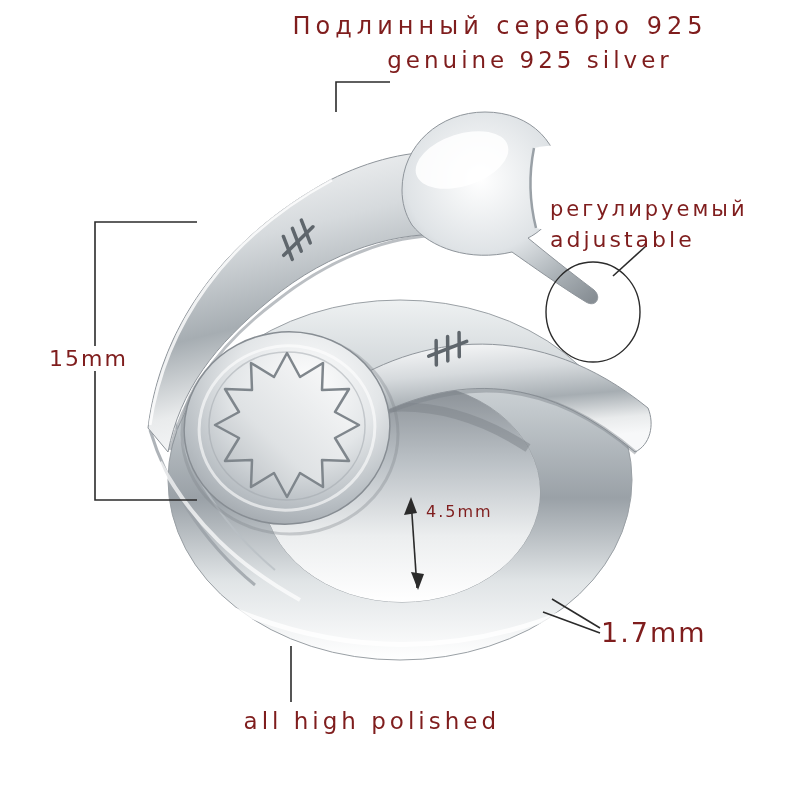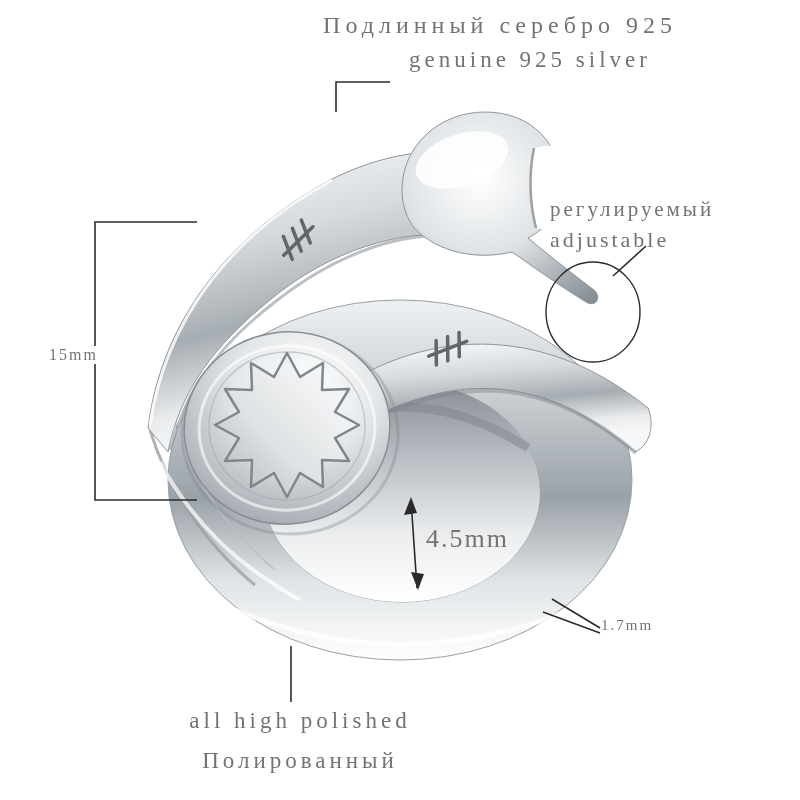--- a/index.html
+++ b/index.html
@@ -2,29 +2,29 @@
 <html><head>
 <meta charset="utf-8">
 <style>
   html,body { margin:0; padding:0; background:#ffffff; }
   .stage {
     position:relative; width:800px; height:800px; background:#ffffff;
     font-family:"DejaVu Sans","Liberation Sans",sans-serif; color:#151515;
     overflow:hidden;
   }
   .art { position:absolute; left:0; top:0; }
-  .lbl { position:absolute; white-space:nowrap; color:#737373;font-family:Liberation Serif, serif; }
+  .lbl { position:absolute; white-space:nowrap; color:#7f1d1d; }
   .lbl-ru-top   { top:12px;  left:200px; width:600px; text-align:center; font-size:24px; letter-spacing:5px; }
   .lbl-en-top   { top:47px;  left:250px; width:560px; text-align:center; font-size:23px; letter-spacing:4px; }
   .lbl-adj-ru   { top:197px; left:550px; width:240px;  font-size:21px; letter-spacing:3px; }
   .lbl-adj-en   { top:227px; left:550px; width:240px; text-align:left;  font-size:22px; letter-spacing:3px; }
-  .lbl-15       { top:346px; left:46px;  font-size:16px; letter-spacing:2px; background:#ffffff; padding:0 3px; }
-  .lbl-45       { top:502px; left:426px; font-size:26px; letter-spacing:2px;margin-top:22px; }
-  .lbl-17       { top:617px; left:601px; font-size:15px; letter-spacing:2px; }
-  .lbl-pol-en   { top:708px; left:100px; width:400px; text-align:center; font-size:23px; letter-spacing:4px; }
+  .lbl-15       { top:346px; left:46px;  font-size:22px; letter-spacing:2px; background:#ffffff; padding:0 3px; }
+  .lbl-45       { top:502px; left:426px; font-size:16px; letter-spacing:2px; }
+  .lbl-17       { top:617px; left:601px; font-size:27px; letter-spacing:2px; }
+  .lbl-pol-en   { top:708px; left:100px; width:400px; text-align:right; font-size:23px; letter-spacing:4px; }
   .lbl-pol-ru   { top:748px; left:100px; width:400px; text-align:center; font-size:23px; letter-spacing:4px; }
   .lbl-weight   { top:720px; left:598px; font-size:22px; letter-spacing:3px; }
 </style>
 </head>
 <body>
 
 <div class="stage">
 
   <svg class="art" width="800" height="800" viewBox="0 0 800 800">
     <defs>
@@ -138,14 +138,13 @@
   </svg>
 
   <div class="lbl lbl-ru-top">Подлинный серебро 925</div>
   <div class="lbl lbl-en-top">genuine 925 silver</div>
   <div class="lbl lbl-adj-ru">регулируемый</div>
   <div class="lbl lbl-adj-en">adjustable</div>
   <div class="lbl lbl-15">15mm</div>
   <div class="lbl lbl-45">4.5mm</div>
   <div class="lbl lbl-17">1.7mm</div>
   <div class="lbl lbl-pol-en">all high polished</div>
-  <div class="lbl lbl-pol-ru">Полированный</div>
 </div>
 
 </body></html>

